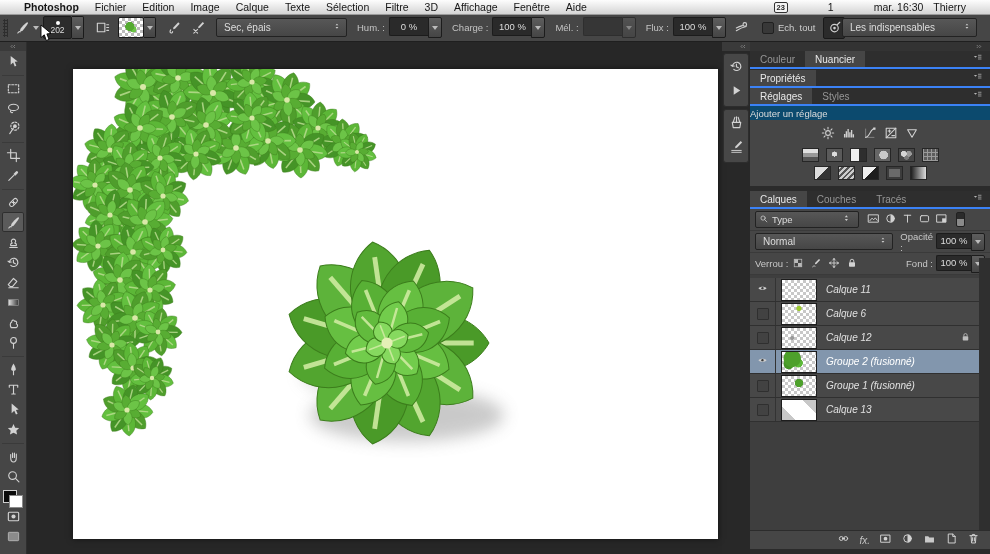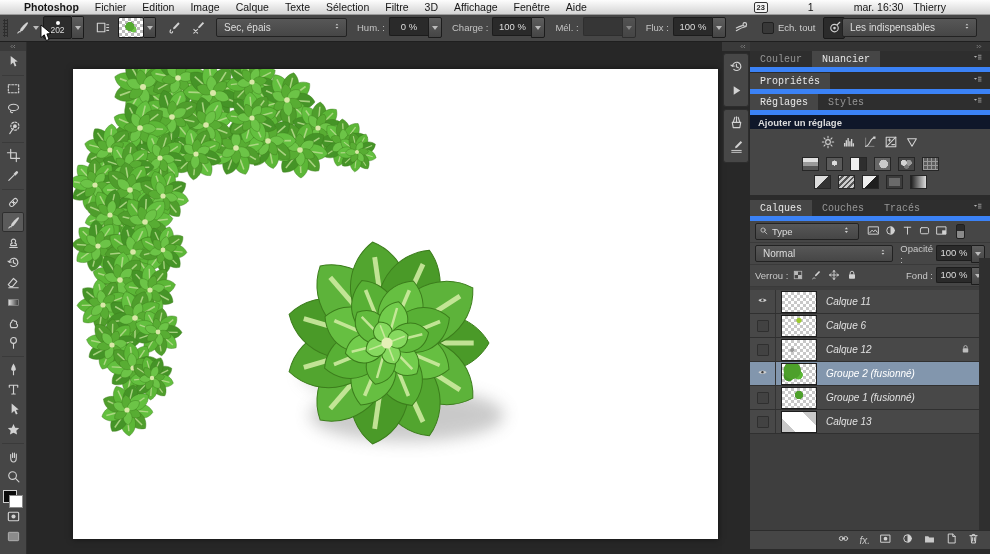--- a/index.html
+++ b/index.html
@@ -4,21 +4,21 @@
 <style>
   html,body{margin:0;padding:0;background:#111;}
   #screen{position:relative;width:990px;height:554px;background:#282828;overflow:hidden;
           font-family:"Liberation Sans",sans-serif;-webkit-font-smoothing:antialiased;}
   
   #menubar{position:absolute;top:0;left:0;right:0;height:14px;
            background:linear-gradient(#fdfdfd,#d4d4d4);border-bottom:1px solid #9a9a9a;
            display:flex;align-items:center;font-size:10.5px;color:#151515;z-index:30;}
   .mb-item{padding:16px 8px;line-height:14px;white-space:nowrap;}
   .mb-item.app{font-weight:bold;}
-  #mb-right{margin-left:auto;display:flex;align-items:center;gap:10px;padding-right:24px;}
+  #mb-right{margin-left:auto;display:flex;align-items:center;gap:10px;padding-right:4px;}
   .mb-ico{display:inline-flex;align-items:center;justify-content:center;height:13px;}
   .badge23{border:1.4px solid #333;border-radius:2px;font-size:7.5px;font-weight:bold;
            padding:0 2px;line-height:9px;color:#222;background:#f4f4f4;}
   .mb-text{font-size:10.5px;color:#151515;}
   
   #optionsbar{position:absolute;top:14px;left:0;right:0;height:27px;background:#464646;
               border-bottom:1px solid #1f1f1f;display:flex;align-items:center;
               font-size:9.5px;color:#cfcfcf;z-index:20;}
   .grip{width:5px;height:18px;margin:0 4px 0 3px;
         background:radial-gradient(#2d2d2d 1px,transparent 1.2px);background-size:3px 3px;}
@@ -77,27 +77,27 @@
   .ms-head svg{width:10px;height:8px;}
   .ms-group{background:#474747;border:1px solid #2d2d2d;border-radius:3px;margin:2px 1px;
             display:flex;flex-direction:column;align-items:center;padding:2px 0;}
   .ms-btn{width:22px;height:24px;display:flex;align-items:center;justify-content:center;}
   .ms-btn svg{width:15px;height:15px;}
   
   #rightcol{position:absolute;left:750px;top:42px;width:240px;bottom:0;background:#3e3e3e;z-index:10;}
   .collapse-bar{height:9px;background:#333;display:flex;align-items:center;justify-content:flex-end;padding-right:6px;}
   .collapse-bar svg{width:10px;height:8px;}
   .tabbar{height:16px;background:#2e2e2e;display:flex;align-items:stretch;position:relative;
-          border-bottom:5px solid #3b82f6;font-size:10px;font-family:Liberation Mono, monospace;}
+          border-bottom:2px solid #3b82f6;font-size:10px;}
   .tab{display:flex;align-items:center;padding:0 10px;color:#969696;}
   .tab.active{background:#464646;color:#e8e8e8;}
   .panelmenu{position:absolute;right:5px;top:3px;}
   .panelmenu svg{width:14px;height:10px;}
-  #addreg{height:14px;background:#0f172a;color:#dcdcdc;font-weight:bold;font-size:9.5px;
-          display:flex;align-items:center;padding-left:8px;}
+  #addreg{height:14px;background:#0c4a6e;color:#dcdcdc;font-weight:normal;font-size:9.5px;
+          display:flex;align-items:center;padding-left:0;}
   #adjgrid{background:#464646;padding:2px 0 6px 0;}
   .adjrow{display:flex;justify-content:center;gap:7px;margin-top:4px;}
   .adjrow svg{width:14px;height:14px;}
   .adj-box{width:15px;height:12px;border:1px solid #262626;}
   .ab-hue{background:linear-gradient(180deg,#e0e0e0 33%,#999 33% 66%,#555 66%);}
   .ab-balance{background:radial-gradient(circle at 50% 42%,#ddd 24%,#5a5a5a 26%);}
   .ab-bw{background:linear-gradient(90deg,#eee 50%,#2e2e2e 50%);}
   .ab-photo{background:radial-gradient(circle at 58% 50%,#c9c9c9 40%,#666 43%);}
   .ab-mixer{background:
      radial-gradient(circle at 32% 40%,#d4d4d4 22%,transparent 25%),

